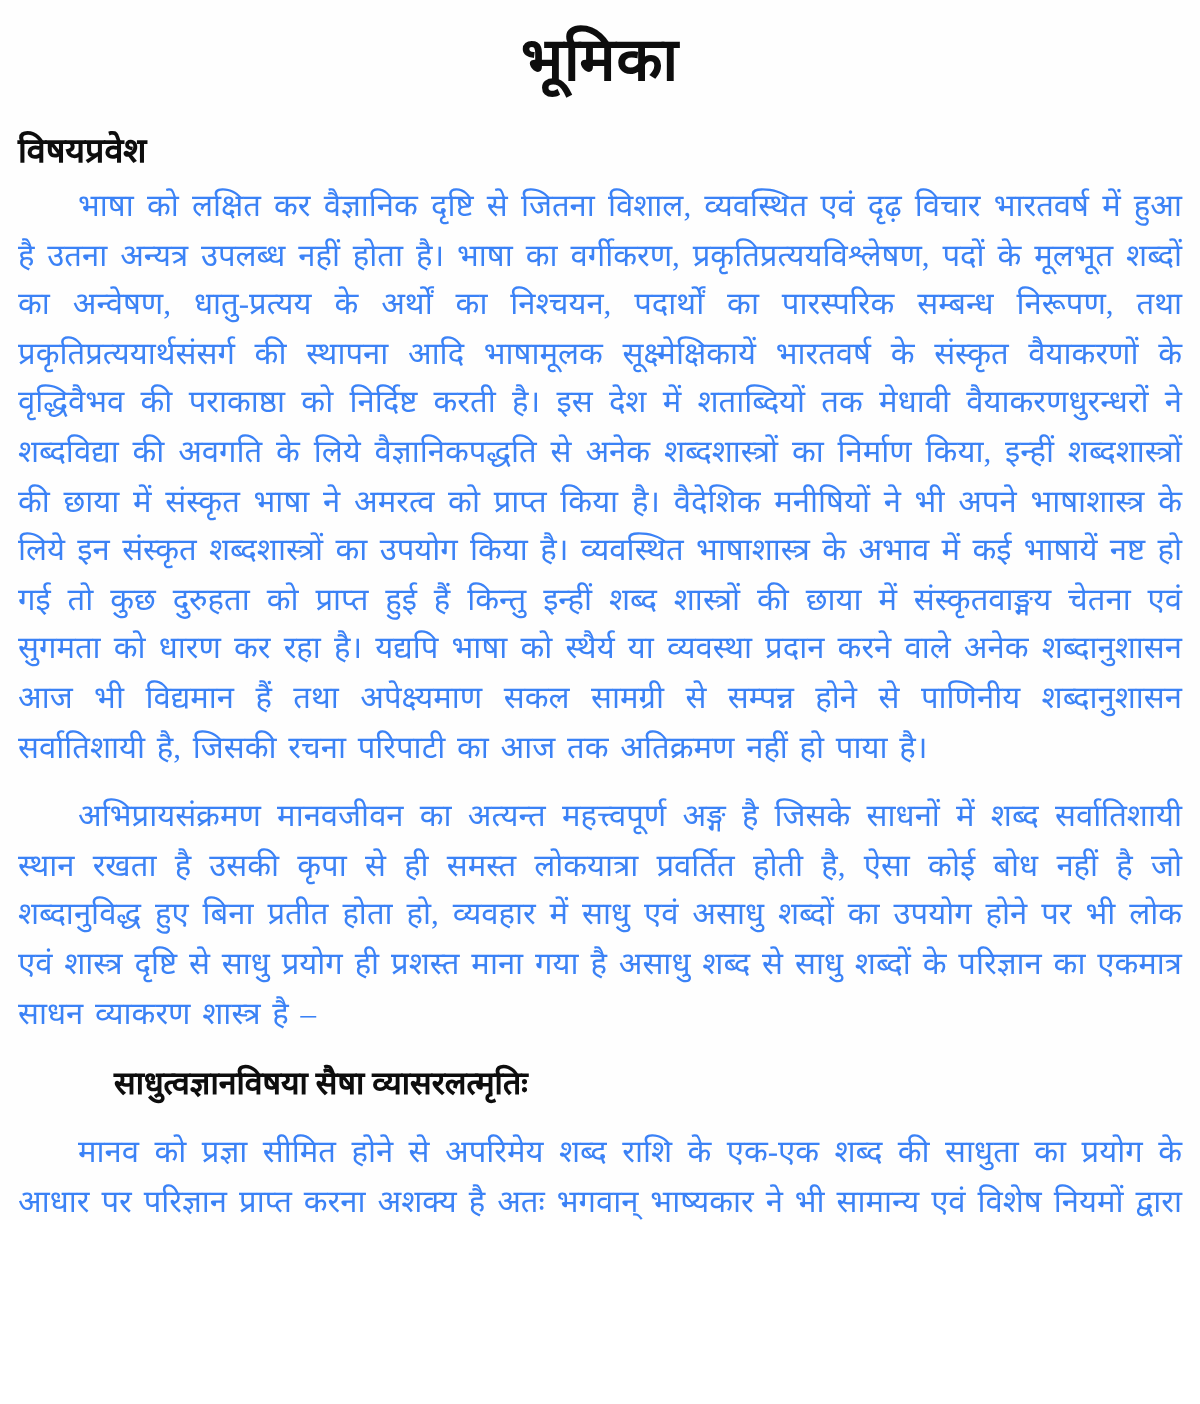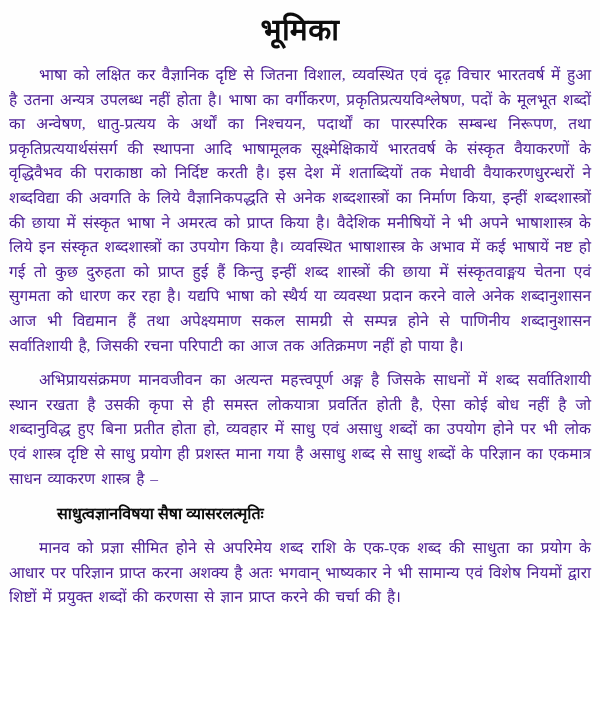--- a/index.html
+++ b/index.html
@@ -32,34 +32,35 @@
     font-weight: 700;
     color: #0d0d0d;
   }
   .para {
     margin: 0 0 10px 0;
     font-size: 15.5px;
     line-height: 24.6px;
     text-align: justify;
     text-indent: 30px;
     word-spacing: 2px;
-    color: #4c1d95;
+    color: #3b82f6;
   }
   .verse-quote {
     margin: 0 0 10px 0;
     padding-left: 48px;
     font-size: 16px;
     font-weight: 700;
     line-height: 25px;
     color: #0d0d0d;
   }
 </style>
 </head>
 <body>
 
 <div class="page">
   <h1 class="page-title">भूमिका</h1>
+  <h2 class="section-heading">विषयप्रवेश</h2>
   <p class="para">भाषा को लक्षित कर वैज्ञानिक दृष्टि से जितना विशाल, व्यवस्थित एवं दृढ़ विचार भारतवर्ष में हुआ है उतना अन्यत्र उपलब्ध नहीं होता है। भाषा का वर्गीकरण, प्रकृतिप्रत्ययविश्लेषण, पदों के मूलभूत शब्दों का अन्वेषण, धातु-प्रत्यय के अर्थों का निश्चयन, पदार्थों का पारस्परिक सम्बन्ध निरूपण, तथा प्रकृतिप्रत्ययार्थसंसर्ग की स्थापना आदि भाषामूलक सूक्ष्मेक्षिकायें भारतवर्ष के संस्कृत वैयाकरणों के वृद्धिवैभव की पराकाष्ठा को निर्दिष्ट करती है। इस देश में शताब्दियों तक मेधावी वैयाकरणधुरन्धरों ने शब्दविद्या की अवगति के लिये वैज्ञानिकपद्धति से अनेक शब्दशास्त्रों का निर्माण किया, इन्हीं शब्दशास्त्रों की छाया में संस्कृत भाषा ने अमरत्व को प्राप्त किया है। वैदेशिक मनीषियों ने भी अपने भाषाशास्त्र के लिये इन संस्कृत शब्दशास्त्रों का उपयोग किया है। व्यवस्थित भाषाशास्त्र के अभाव में कई भाषायें नष्ट हो गई तो कुछ दुरुहता को प्राप्त हुई हैं किन्तु इन्हीं शब्द शास्त्रों की छाया में संस्कृतवाङ्मय चेतना एवं सुगमता को धारण कर रहा है। यद्यपि भाषा को स्थैर्य या व्यवस्था प्रदान करने वाले अनेक शब्दानुशासन आज भी विद्यमान हैं तथा अपेक्ष्यमाण सकल सामग्री से सम्पन्न होने से पाणिनीय शब्दानुशासन सर्वातिशायी है, जिसकी रचना परिपाटी का आज तक अतिक्रमण नहीं हो पाया है।</p>
   <p class="para">अभिप्रायसंक्रमण मानवजीवन का अत्यन्त महत्त्वपूर्ण अङ्ग है जिसके साधनों में शब्द सर्वातिशायी स्थान रखता है उसकी कृपा से ही समस्त लोकयात्रा प्रवर्तित होती है, ऐसा कोई बोध नहीं है जो शब्दानुविद्ध हुए बिना प्रतीत होता हो, व्यवहार में साधु एवं असाधु शब्दों का उपयोग होने पर भी लोक एवं शास्त्र दृष्टि से साधु प्रयोग ही प्रशस्त माना गया है असाधु शब्द से साधु शब्दों के परिज्ञान का एकमात्र साधन व्याकरण शास्त्र है –</p>
   <p class="verse-quote">साधुत्वज्ञानविषया सैषा व्यासरलत्मृतिः</p>
   <p class="para">मानव को प्रज्ञा सीमित होने से अपरिमेय शब्द राशि के एक-एक शब्द की साधुता का प्रयोग के आधार पर परिज्ञान प्राप्त करना अशक्य है अतः भगवान् भाष्यकार ने भी सामान्य एवं विशेष नियमों द्वारा शिष्टों में प्रयुक्त शब्दों की करणसा से ज्ञान प्राप्त करने की चर्चा की है।</p>
 
 </div>
 
 </body></html>

